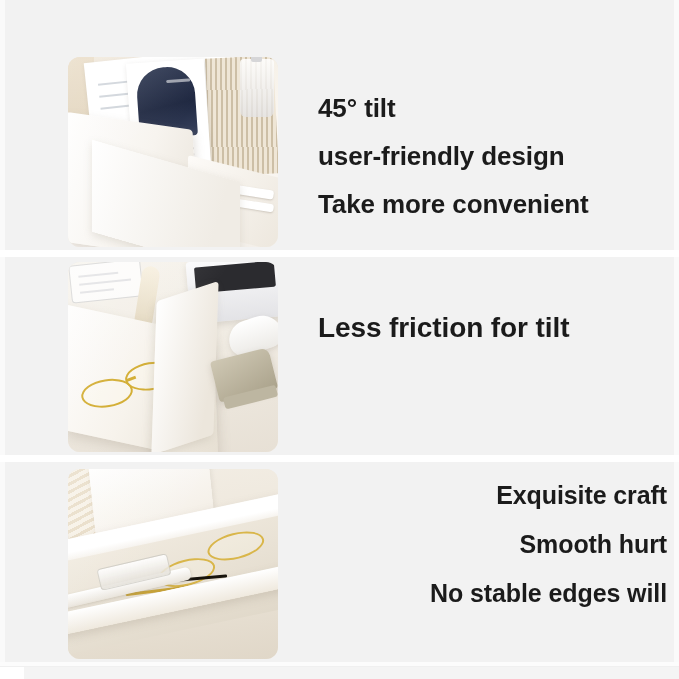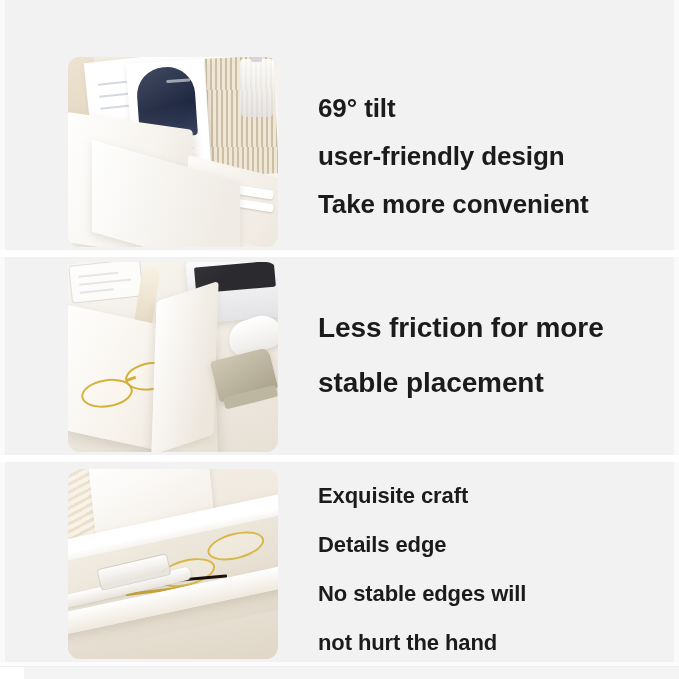--- a/index.html
+++ b/index.html
@@ -322,21 +322,21 @@
   #copy-2 { top: 471px; }
 
   .line {
     color: #1b1b1b;
     font-weight: 700;
     letter-spacing: -0.1px;
     white-space: nowrap;
   }
   #copy-0 .line { font-size: 26px; line-height: 48px; }
   #copy-1 .line { font-size: 28px; line-height: 55px; }
-  #copy-2 .line { font-size: 22px; line-height: 49px; }
+  #copy-2 .line { font-size: 25px; line-height: 49px; text-align: right; }
 </style>
 </head>
 <body>
 
 <div class="page">
 
   <div class="edge-left"></div>
   <div class="edge-right"></div>
 
   <div class="badge-wrap">
@@ -371,21 +371,21 @@
       <div class="p1-holder"></div>
       <div class="p1-tray"></div>
       <div class="p1-pen" style="left:132px;top:128px;width:74px;height:9px;transform:rotate(9deg);"></div>
       <div class="p1-pen" style="left:136px;top:142px;width:70px;height:8px;transform:rotate(9deg);"></div>
       <div class="p1-holder-front"></div>
       <div class="photo-gloss"></div>
     </div>
   </div>
 
   <div class="copy" id="copy-0">
-    <div class="line">69° tilt</div>
+    <div class="line">45° tilt</div>
     <div class="line">user-friendly design</div>
     <div class="line">Take more convenient</div>
   </div>
 
   <div class="divider" id="div-0"></div>
 
   <div class="section" id="sec-1"></div>
 
   <div class="photo" id="photo-1">
     <div class="inner">
@@ -407,22 +407,21 @@
         <div class="bridge"></div>
         <div class="temple"></div>
       </div>
       <div class="p2-div"></div>
       <div class="p2-stapler"></div>
       <div class="photo-gloss"></div>
     </div>
   </div>
 
   <div class="copy" id="copy-1">
-    <div class="line">Less friction for more</div>
-    <div class="line">stable placement</div>
+    <div class="line">Less friction for tilt</div>
   </div>
 
   <div class="divider" id="div-1"></div>
 
   <div class="section" id="sec-2"></div>
 
   <div class="photo" id="photo-2">
     <div class="inner">
       <div class="p3-bg"></div>
       <div class="p3-paper"></div>
@@ -438,23 +437,22 @@
       <div class="p3-pen a"></div>
       <div class="p3-vial"></div>
       <div class="p3-pen b"></div>
       <div class="p3-rim2"></div>
       <div class="photo-gloss"></div>
     </div>
   </div>
 
   <div class="copy" id="copy-2">
     <div class="line">Exquisite craft</div>
-    <div class="line">Details edge</div>
+    <div class="line">Smooth hurt</div>
     <div class="line">No stable edges will</div>
-    <div class="line">not hurt the hand</div>
   </div>
 
   <div class="divider" id="div-2"></div>
   <div class="bottom-strip">
     <div class="nub"></div>
   </div>
 
 </div>
 
 </body></html>

